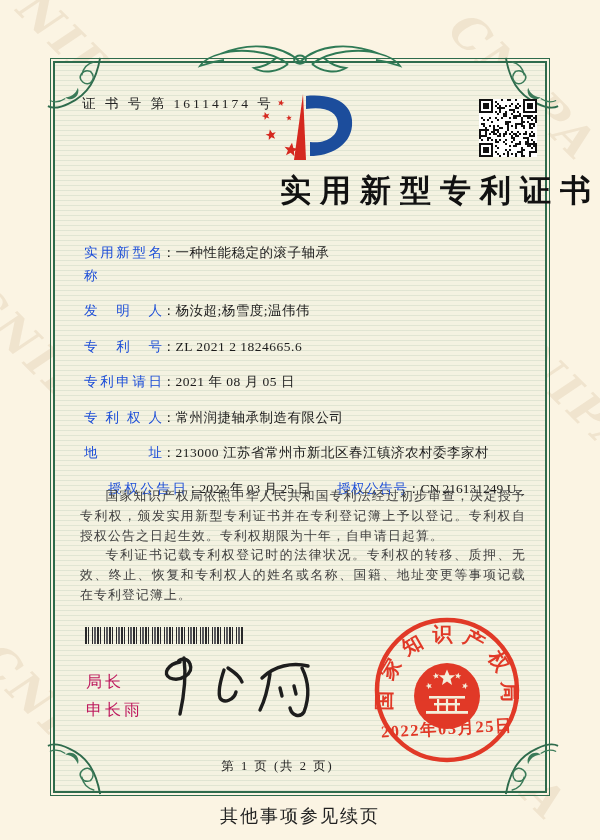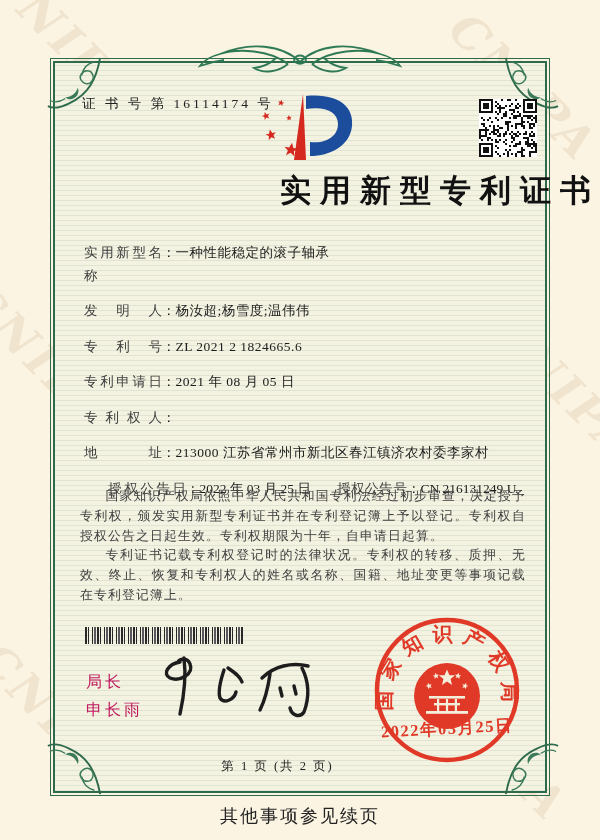--- a/index.html
+++ b/index.html
@@ -63,21 +63,21 @@
     text-align:right;font-size:31px;font-weight:bold;
     letter-spacing:9px;text-indent:9px;color:#111;
   }
 
   
   .fields{position:absolute;left:84px;top:242px;width:442px;font-size:13.5px;}
   .frow{display:flex;margin-bottom:13px;line-height:22.5px;}
   .flabel{
     display:inline-block;width:78px;
     text-align:justify;text-align-last:justify;
-    flex:none;color:#404040;
+    flex:none;color:#1d4ed8;
   }
   .fcolon{flex:none;}
   .fvalue{flex:1;letter-spacing:0.5px;}
   .frow-double{display:flex;margin-left:24px;}
   .fpair{display:flex;}
   .fpair2{margin-left:26px;}
   .fpair2 .flabel{width:70px;}
 
   
   .body-text{
@@ -442,20 +442,21 @@
         <span class="fvalue">ZL 2021 2 1824665.6</span>
     </div>
     <div class="frow">
       <span class="flabel">专利申请日</span>
         <span class="fcolon">：</span>
         <span class="fvalue">2021 年 08 月 05 日</span>
     </div>
     <div class="frow">
       <span class="flabel">专利权人</span>
         <span class="fcolon">：</span>
+        <span class="fvalue">常州润捷轴承制造有限公司</span>
     </div>
     <div class="frow">
       <span class="flabel">地址</span>
         <span class="fcolon">：</span>
         <span class="fvalue">213000 江苏省常州市新北区春江镇济农村委李家村</span>
     </div>
     <div class="frow frow-double">
       <span class="fpair">
         <span class="flabel">授权公告日</span>
           <span class="fcolon">：</span>

